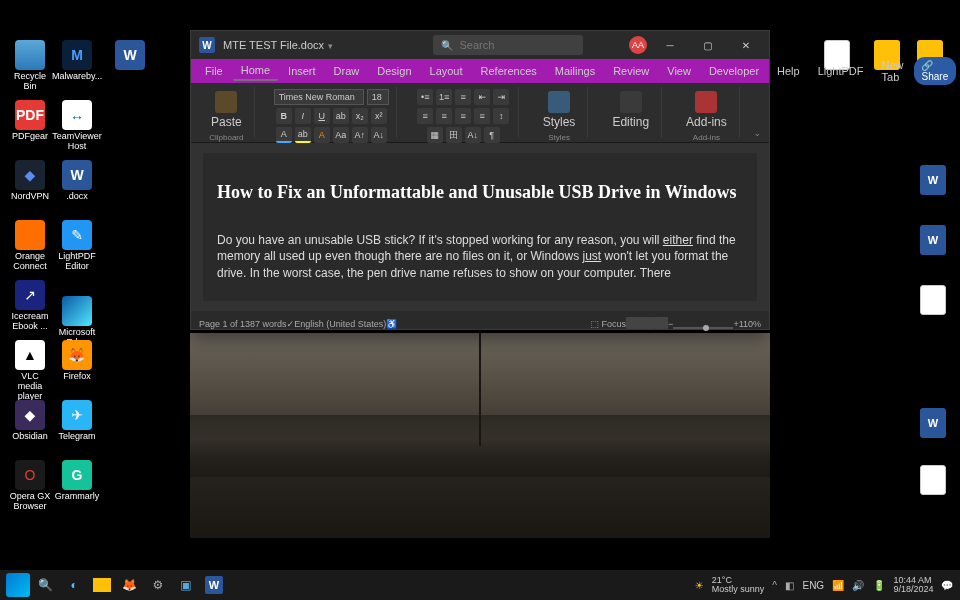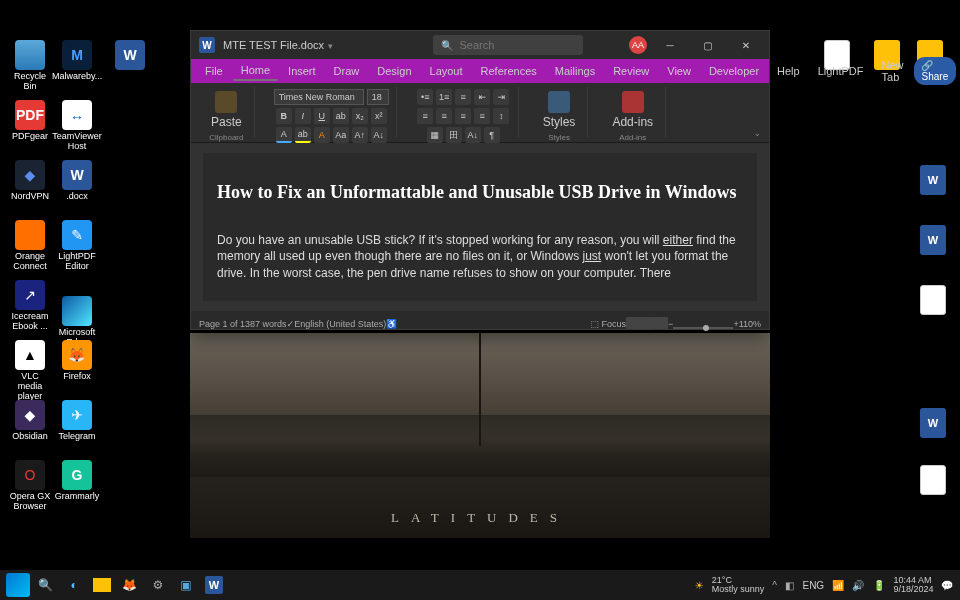--- a/index.html
+++ b/index.html
@@ -177,21 +177,20 @@
     </div>
     <div class="right-icon ico-file" style="left: 920px; top: 285px;"></div>
     <div class="right-icon ico-word" style="background: rgb(43, 87, 154); left: 920px; top: 408px;">
       <span style="color:#fff;font-size:11px;font-weight:bold;display:flex;align-items:center;justify-content:center;height:100%">W</span>
     </div>
     <div class="right-icon ico-file" style="left: 920px; top: 465px;"></div>
   </div>
 
 <div class="wallpaper">
   <div class="tower"></div>
-  <div class="latitudes">LATITUDES</div>
 </div>
 
 <div class="word-win">
   <div class="titlebar">
     <div class="wlogo">W</div>
     <div class="fname drop">MTE TEST File.docx</div>
     <div class="searchbox">
       <span style="color:#888;font-size:10px">🔍</span>
       <input placeholder="Search" style="">
     </div>
@@ -286,20 +285,26 @@
     </div>
     <div class="rgroup">
       <div class="bigbtn">
         <div class="bicon" style="background:#3a5a7a"></div>
         <div class="blbl">Styles</div>
       </div>
       <div class="glabel">Styles</div>
     </div>
     <div class="rgroup">
       <div class="bigbtn">
+        <div class="bicon"></div>
+        <div class="blbl">Editing</div>
+      </div>
+    </div>
+    <div class="rgroup">
+      <div class="bigbtn">
         <div class="bicon" style="background:#a33"></div>
         <div class="blbl">Add-ins</div>
       </div>
       <div class="glabel">Add-ins</div>
     </div>
     <div class="ribbon-toggle">⌄</div>
   </div>
 
   <div class="doc-area">
     <div class="page">

